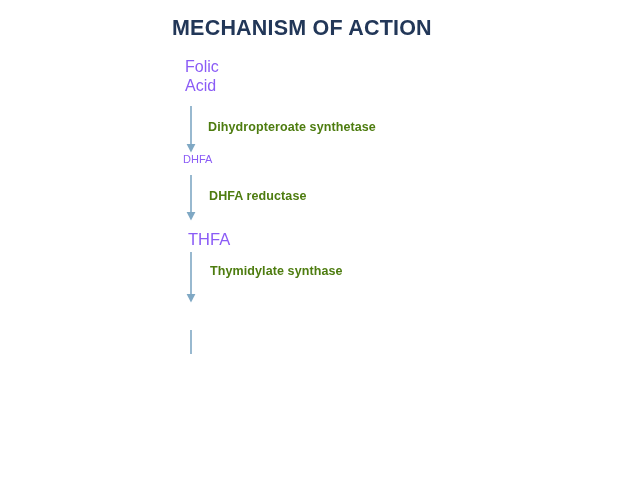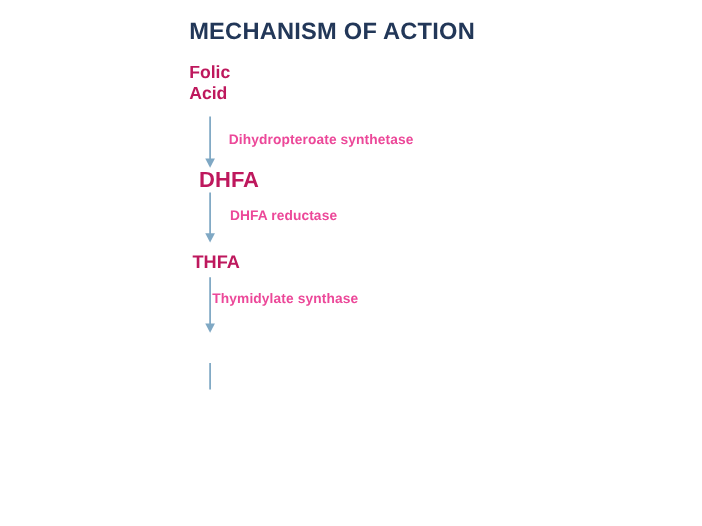--- a/index.html
+++ b/index.html
@@ -22,51 +22,52 @@
     left: 172px;
     top: 16px;
     font-size: 21.5px;
     font-weight: bold;
     letter-spacing: 0.2px;
     color: #223758;
     white-space: nowrap;
   }
   .metabolite {
     position: absolute;
-    font-weight: bold;
-    color: #be185d;
+    font-weight: normal;
+    color: #8b5cf6;
     white-space: nowrap;
     line-height: 1.18;
+    margin-left: 13px;
   }
   .enzyme {
     position: absolute;
     font-weight: bold;
-    color: #ec4899;
+    color: #4d7c0f;
     white-space: nowrap;
     font-size: 12.5px;
     letter-spacing: 0.1px;
   }
   .arrow {
     position: absolute;
   }
   .arrow svg {
     display: block;
     overflow: visible;
   }
   
   .m-folic   { left: 172px; top: 58px;  font-size: 16px; }
-  .m-dhfa    { left: 181px; top: 153px; font-size: 20px; }
+  .m-dhfa    { left: 170px; top: 153px; font-size: 11px; }
   .m-thfa    { left: 175px; top: 230px; font-size: 16.5px; }
   .m-thymid  { left: 167px; top: 307px; font-size: 17.5px; }
   .m-purine  { left: 168px; top: 378px; font-size: 16.5px; }
   .m-dna     { left: 168px; top: 448px; font-size: 17px; }
 
   .e-dhps    { left: 208px; top: 120px; }
   .e-dhfar   { left: 209px; top: 189px; text-align: center; }
-  .e-ts      { left: 193px; top: 264px; text-align: right; }
+  .e-ts      { left: 210px; top: 264px; text-align: right; }
 
   .a-1 { left: 183px; top: 106px; }
   .a-2 { left: 183px; top: 175px; }
   .a-3 { left: 183px; top: 252px; }
   .a-4 { left: 183px; top: 330px; }
   .a-5 { left: 183px; top: 400px; }
 </style>
 </head>
 <body>
 

